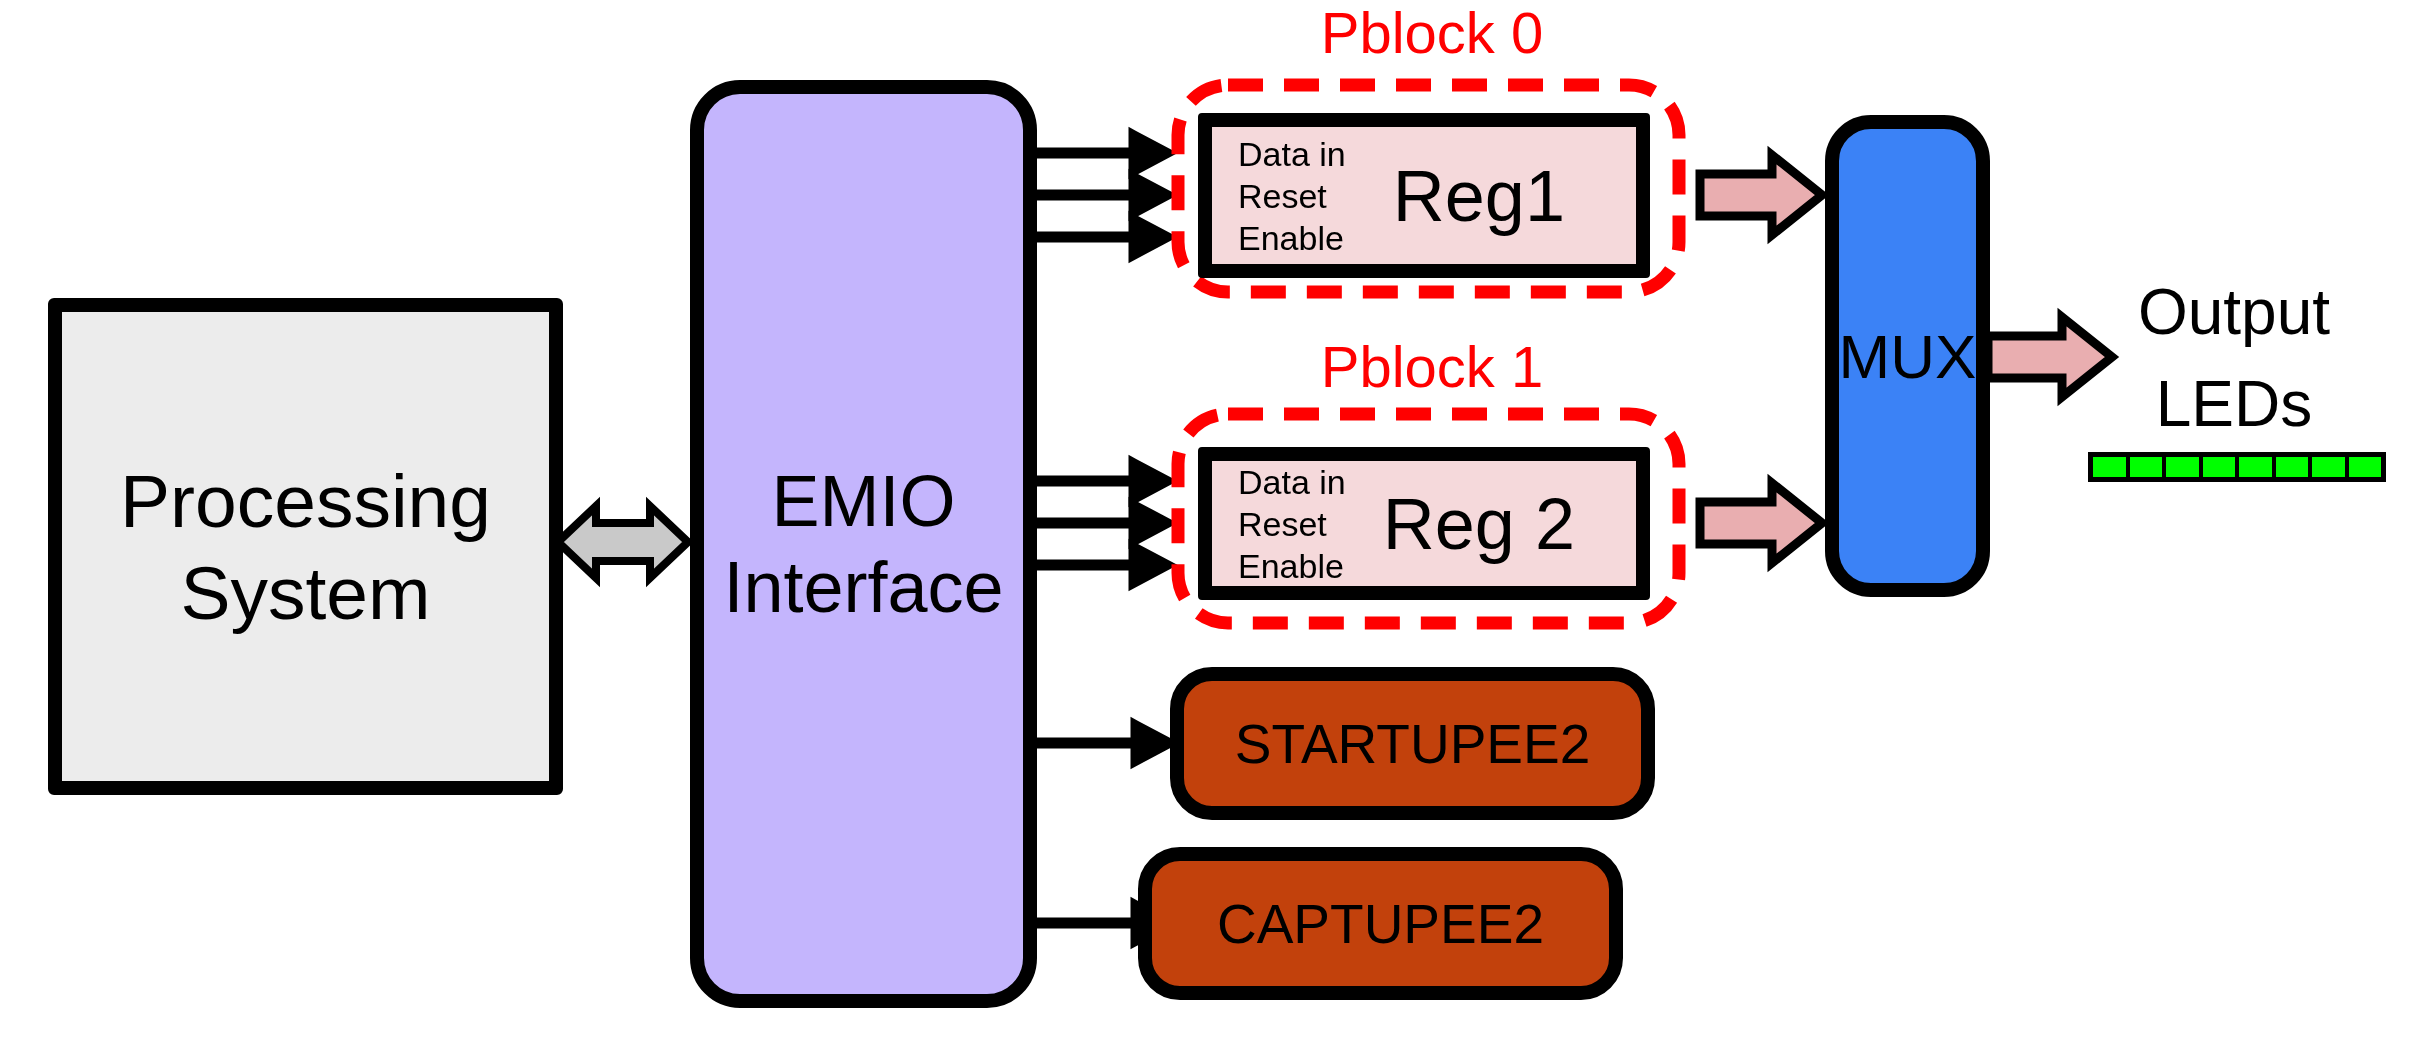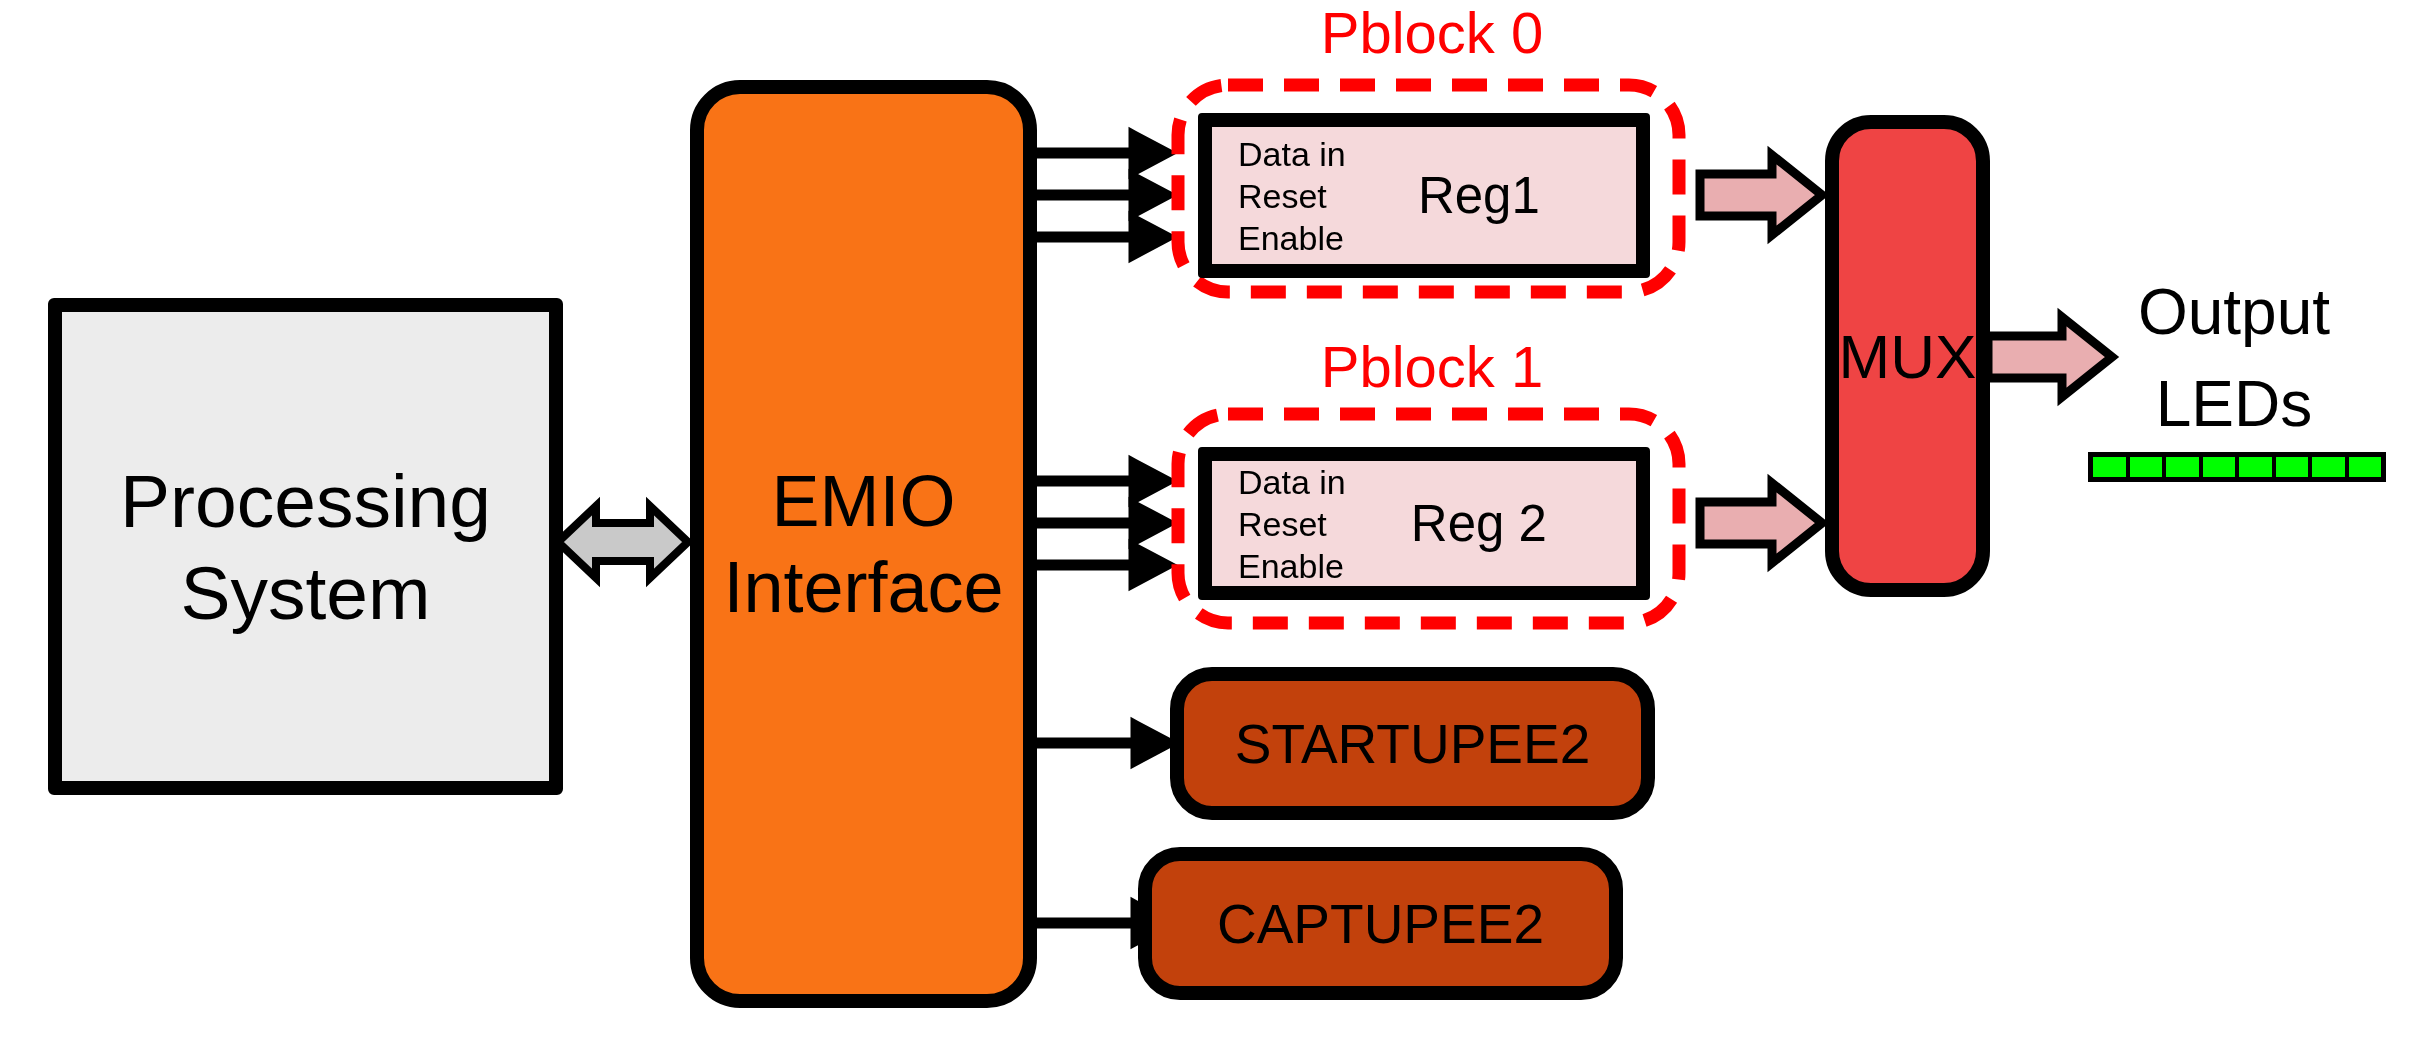--- a/index.html
+++ b/index.html
@@ -1,30 +1,30 @@
 <!DOCTYPE html>
 <html><head>
 <meta charset="utf-8">
 <style>
   html,body{margin:0;padding:0;background:#ffffff;}
   body{font-family:"Liberation Sans", sans-serif;color:#000;}
   #canvas{position:relative;width:2412px;height:1037px;background:#ffffff;overflow:hidden;}
   .abs{position:absolute;box-sizing:border-box;}
   .box{border:14px solid #000;display:flex;align-items:center;justify-content:center;text-align:center;}
   .ps-box{left:48px;top:298px;width:515px;height:497px;border-radius:6px;background:#ECECEC;font-size:75px;line-height:92px;}
-  .emio-box{left:690px;top:80px;width:347px;height:928px;border-radius:50px;background:#f97316;font-size:72px;line-height:86px;}
+  .emio-box{left:690px;top:80px;width:347px;height:928px;border-radius:50px;background:#c4b5fd;font-size:72px;line-height:86px;}
   .reg-box{border:14px solid #000;border-radius:4px;background:#F5D9DB;display:flex;align-items:center;}
   .reg1{left:1198px;top:113px;width:452px;height:165px;}
   .reg2{left:1198px;top:447px;width:452px;height:153px;}
   .ports{padding-left:26px;font-size:34px;line-height:42px;white-space:nowrap;}
-  .regname{flex:1;text-align:center;font-size:51px;padding-right:24px;}
+  .regname{flex:1;text-align:center;font-size:72px;padding-right:24px;}
   .blue-box{border:14px solid #000;border-radius:42px;background:#c2410c;display:flex;align-items:center;justify-content:center;font-size:55px;}
   .startup{left:1170px;top:667px;width:485px;height:153px;}
   .capture{left:1138px;top:847px;width:485px;height:153px;}
-  .mux-box{left:1825px;top:115px;width:165px;height:482px;border-radius:46px;background:#ef4444;font-size:62px;}
+  .mux-box{left:1825px;top:115px;width:165px;height:482px;border-radius:46px;background:#3b82f6;font-size:62px;}
   .pblock-label{color:#FF0000;font-size:58px;text-align:center;line-height:58px;}
   .pb0-label{left:1178px;top:4px;width:508px;}
   .pb1-label{left:1178px;top:338px;width:508px;}
   .output-label{left:2074px;top:266px;width:320px;font-size:64px;line-height:92px;text-align:center;}
   .led-strip{left:2088px;top:452px;width:298px;height:30px;background:#000;border:5px solid #000;display:flex;gap:4px;}
   .led-cell{flex:1;background:#00FF00;}
   svg.overlay{position:absolute;left:0;top:0;width:2412px;height:1037px;pointer-events:none;}
 </style>
 </head>
 <body>

